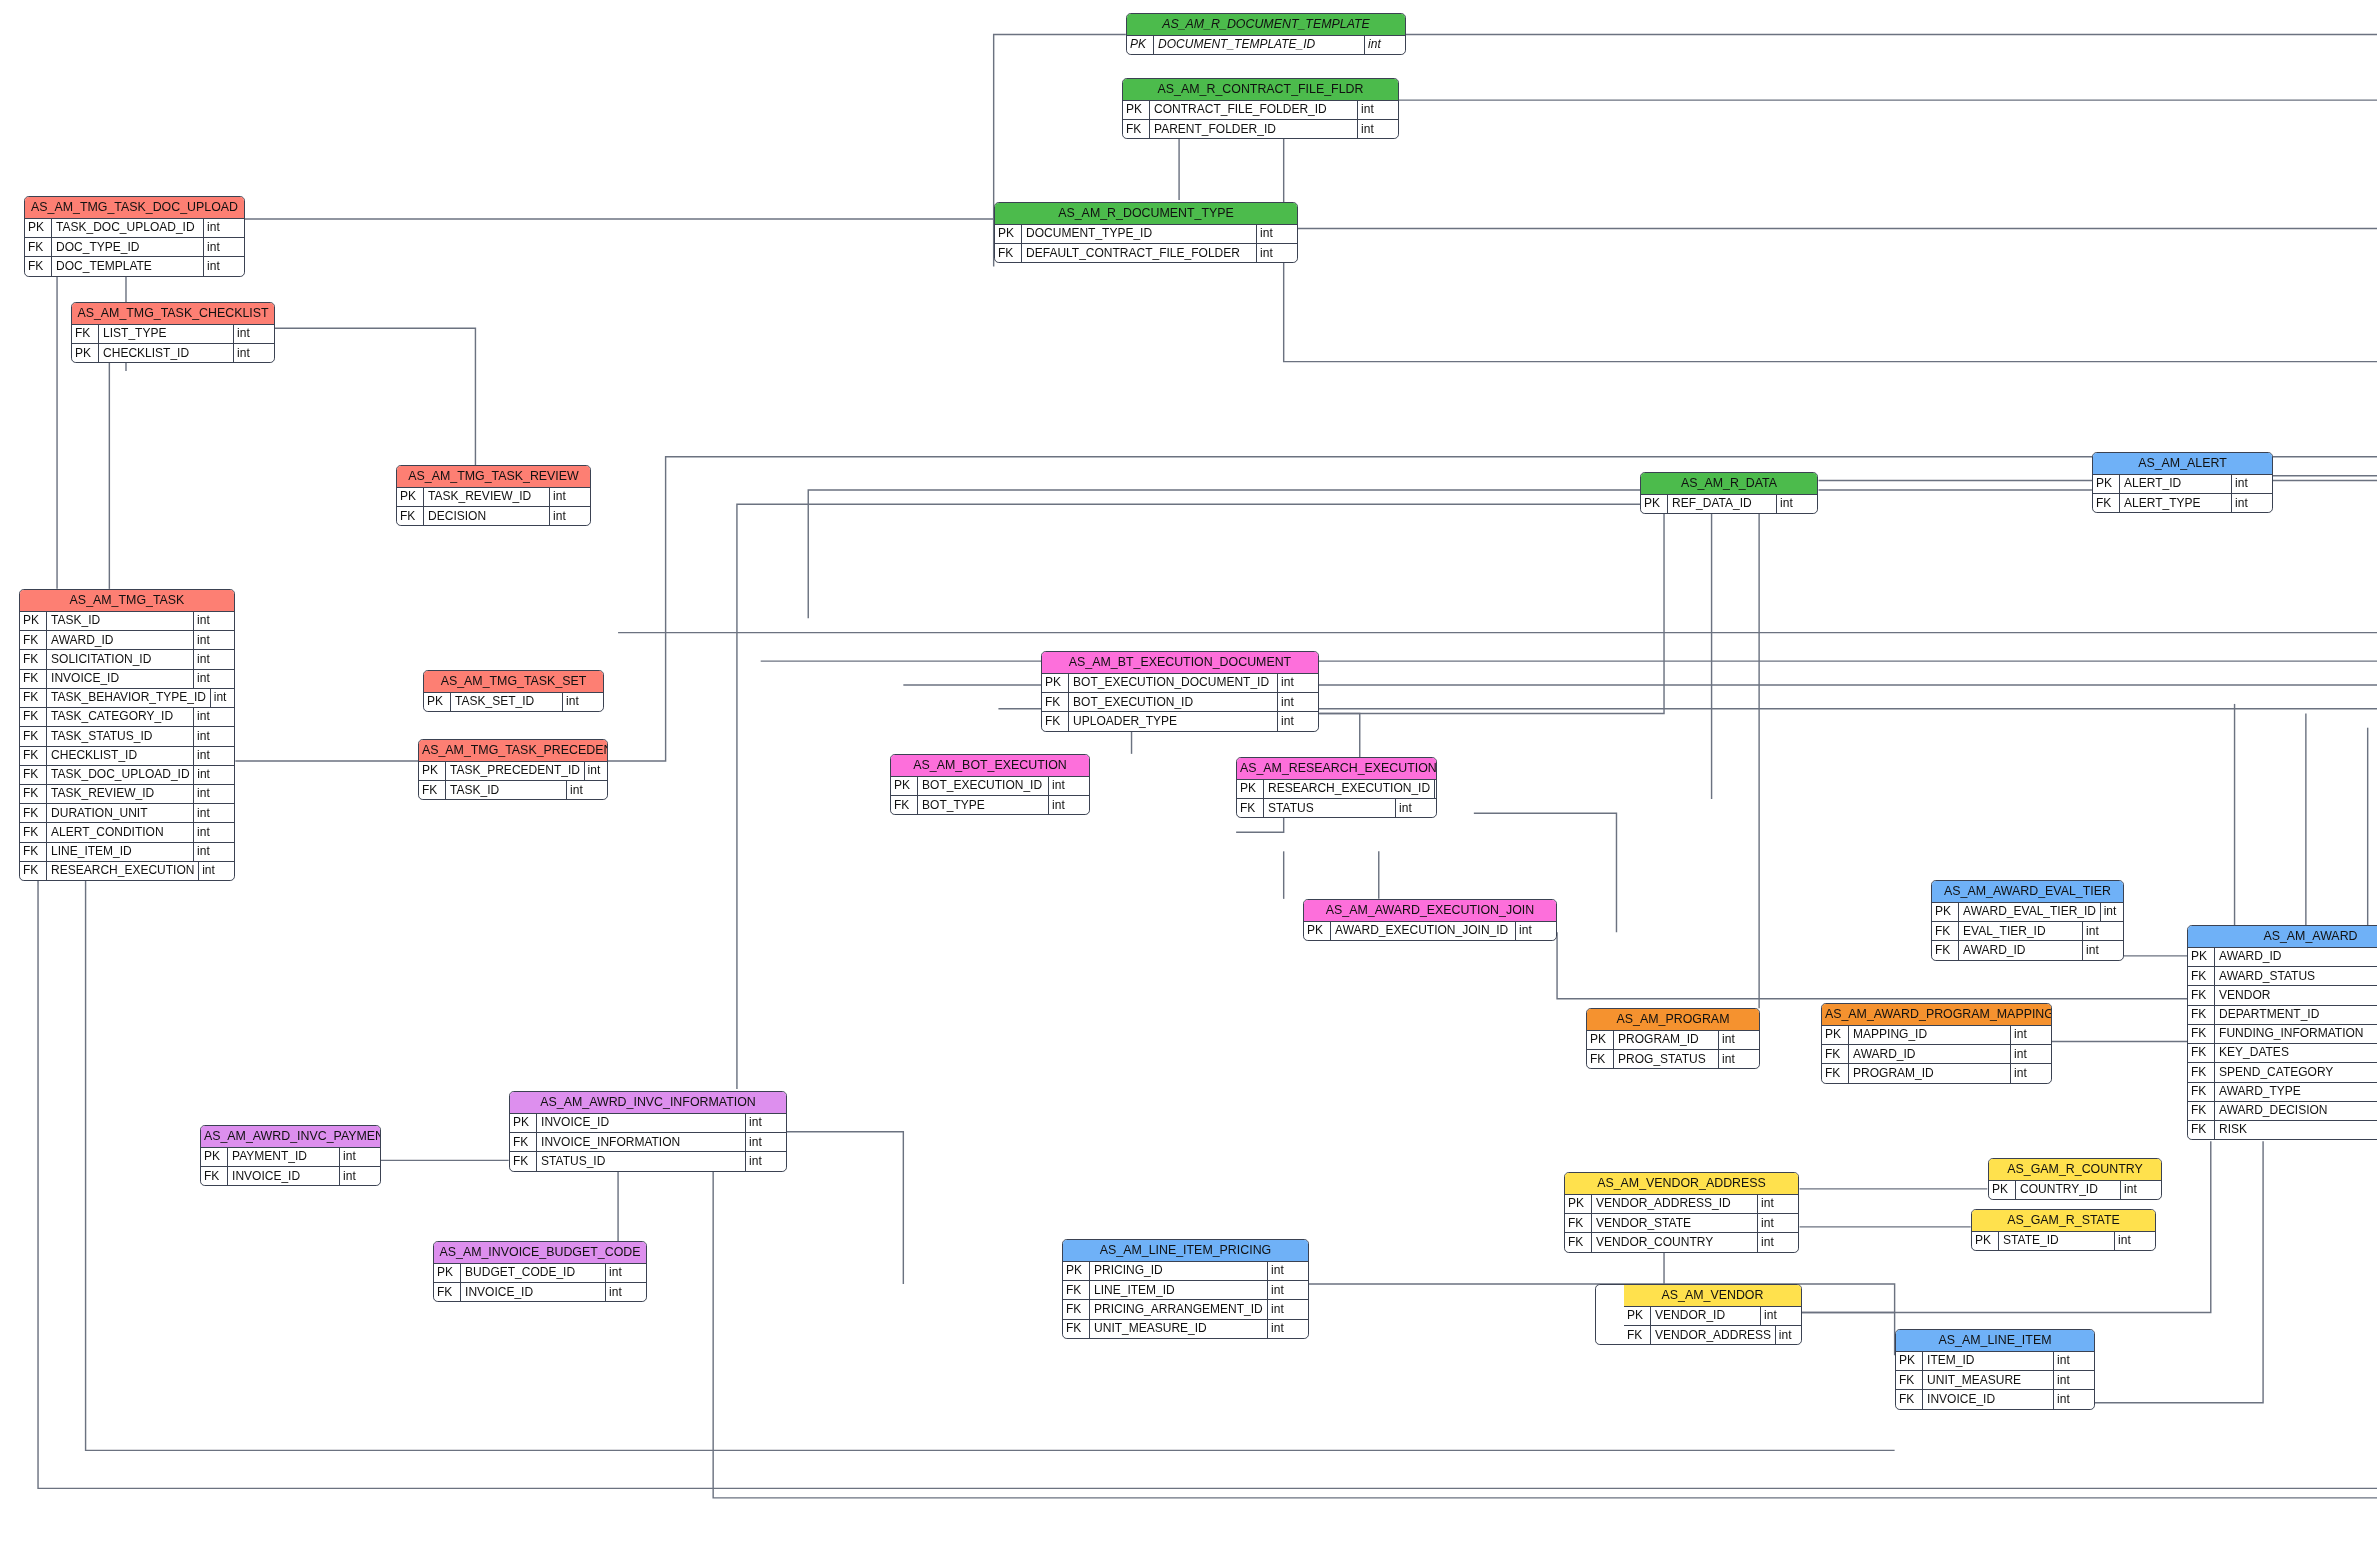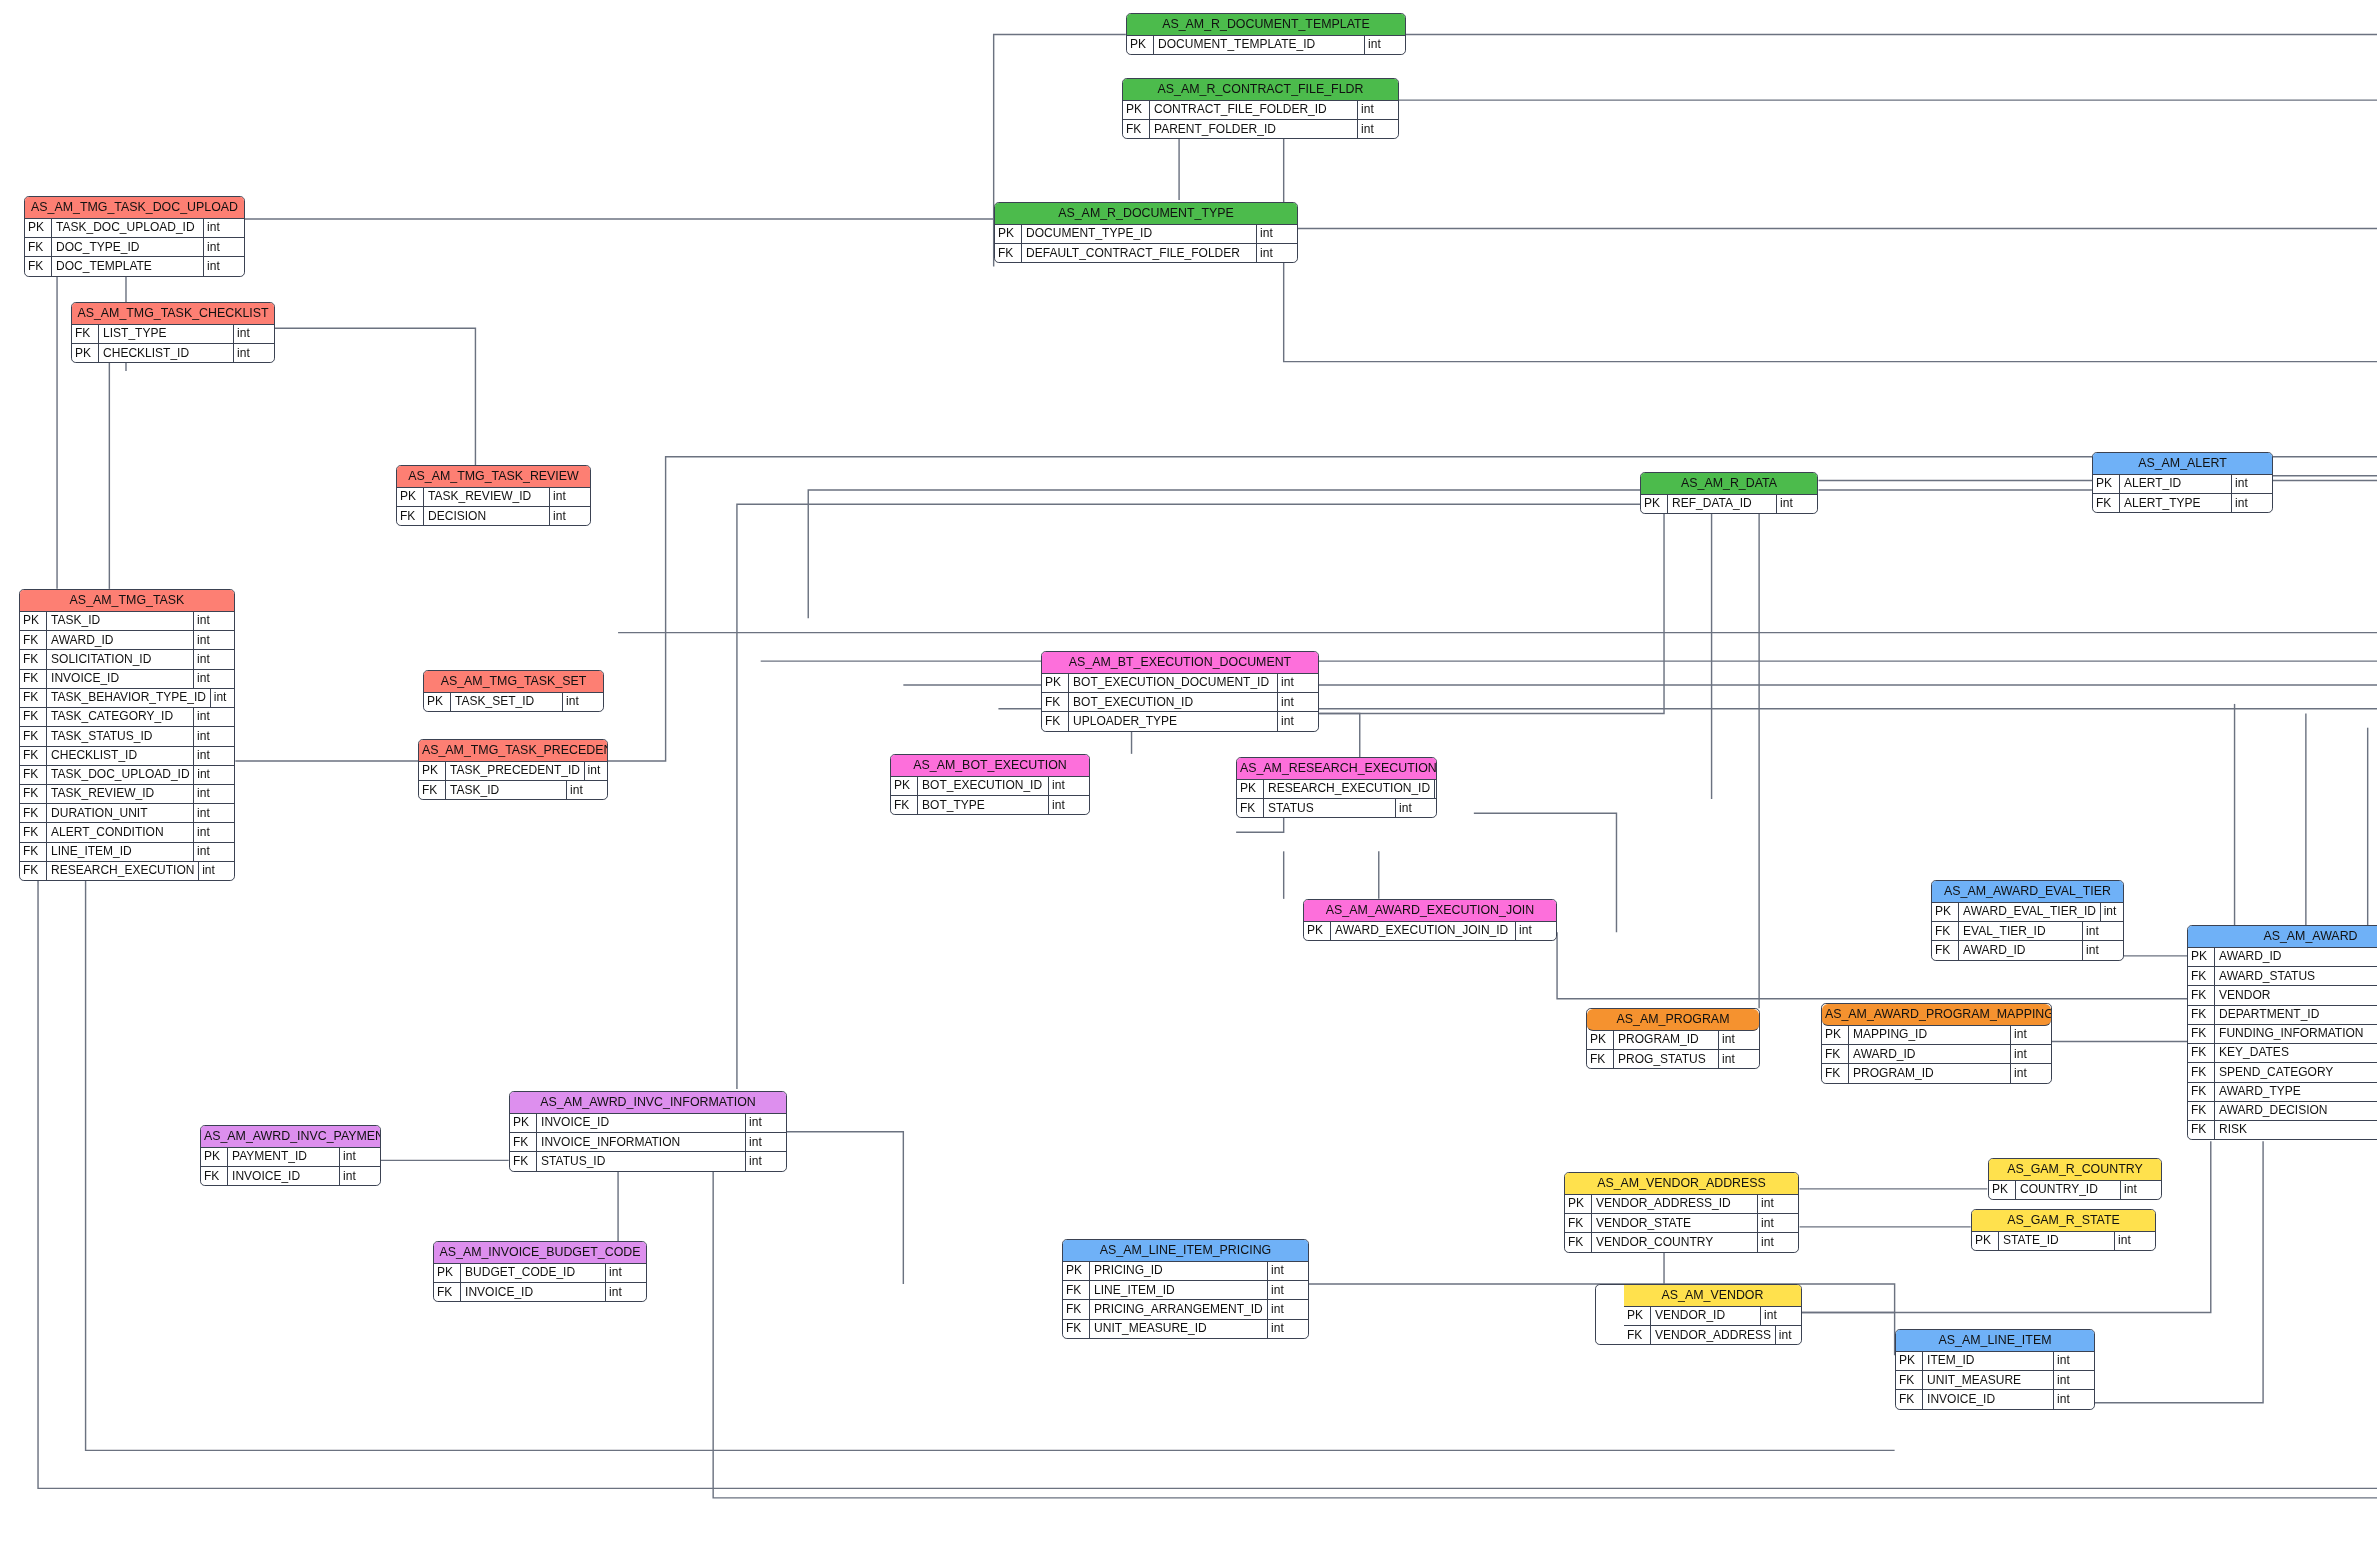--- a/index.html
+++ b/index.html
@@ -19,21 +19,21 @@
   .tbl .nm{flex:1 1 auto;padding:2.4px 3.8px;font-size:12px;line-height:1.12;color:#111;white-space:nowrap;}
   .tbl .ty{flex:0 0 auto;width:34px;padding:2.4px 2.9px;font-size:12px;line-height:1.12;color:#111;
            border-left:0.5px solid #3b4252;white-space:nowrap;}
 
   
   .c-ref  .hdr{background:#4cbb4c;}
   .c-inv  .hdr{background:#dd8fee;}
   .c-ven  .hdr{background:#ffe14d;}
   .c-awd  .hdr{background:#6fb1f7;}
   .c-task .hdr{background:#fd7f73;}
-  .c-prog .hdr{background:#f5922f;border-radius:6px;}
+  .c-prog .hdr{background:#f5922f;}
   .c-bot  .hdr{background:#fd6fdb;}
 
   
   #wires{position:absolute;left:0;top:0;width:3426px;height:1560px;pointer-events:none;}
 </style>
 </head>
 <body>
 
 <div id="canvas">
 
@@ -110,21 +110,21 @@
       <path d="M3785 2500 L4180 2500"></path>
       <path d="M3785 2580 L4145 2580"></path>
       <path d="M3500 2570 L3500 2700"></path>
       <path d="M3790 2760 L3985 2760"></path>
 
       <path d="M80 1780 L80 3130 L5190 3130"></path>
       <path d="M180 1780 L180 3050 L3985 3050"></path>
     </g>
   </svg>
 
-<div class="tbl c-ref" style="left: 1126px; top: 13px; width: 280px;">
+<div class="tbl c-ref" style="left: 1126px; top: 13px; width: 280px; font-style: italic;">
       <div class="hdr">AS_AM_R_DOCUMENT_TEMPLATE</div>
       <div class="rows">
         <div class="row">
           <div class="k">PK</div>
           <div class="nm">DOCUMENT_TEMPLATE_ID</div>
           <div class="ty">int</div>
         </div>
       </div>
     </div>
     <div class="tbl c-ref" style="left: 1122px; top: 78px; width: 277px;">

